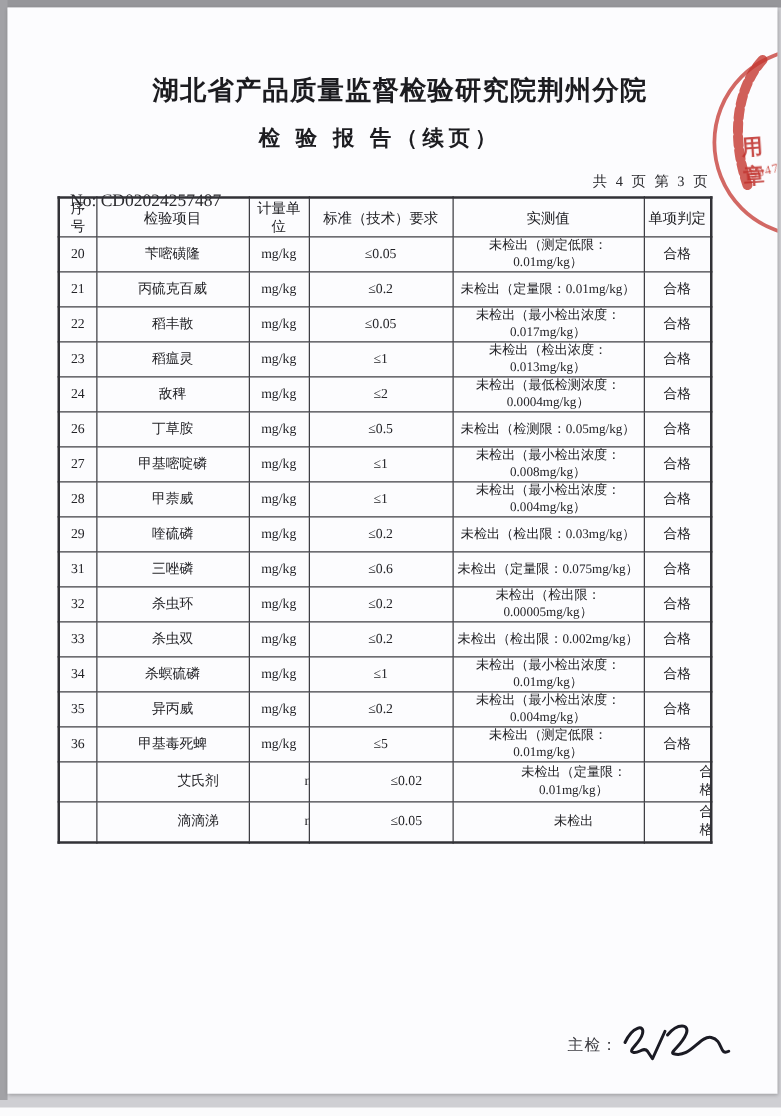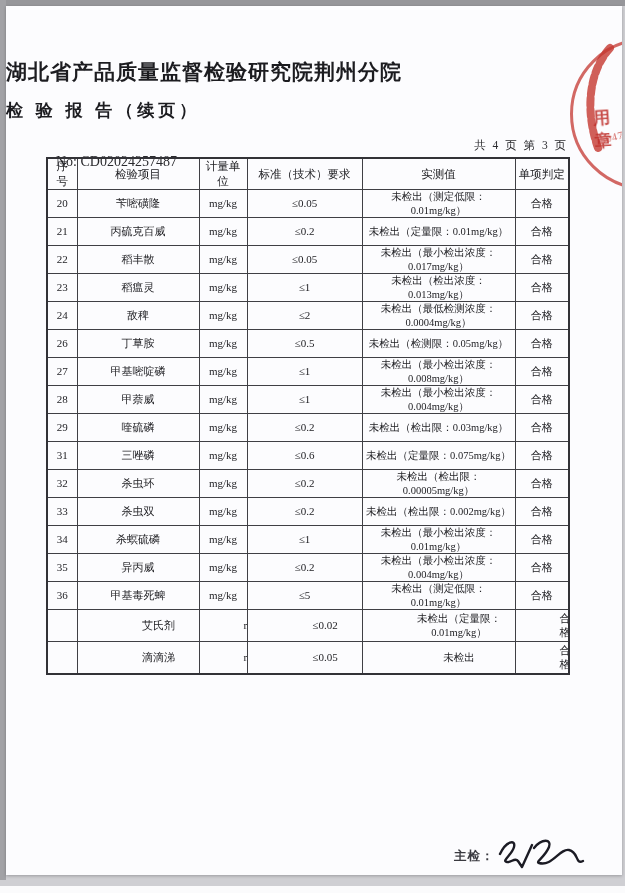--- a/index.html
+++ b/index.html
@@ -4,43 +4,43 @@
 <style>
   html,body{margin:0;padding:0;background:#ffffff;}
   .scan{position:relative;width:625px;height:893px;background:#cfcfd3;overflow:hidden;
         font-family:"Liberation Serif","DejaVu Serif",serif;color:#26262a;}
   .edge-top{position:absolute;left:0;top:0;width:625px;height:6px;background:#96969a;}
   .edge-left{position:absolute;left:0;top:0;width:6px;height:880px;background:#a2a2a6;}
   .edge-bottom-white{position:absolute;left:0;bottom:0;width:625px;height:7px;background:#fbfbfc;}
   .sheet{position:absolute;left:6px;top:6px;width:616px;height:869px;background:#fcfcfe;
          overflow:hidden;box-shadow:0 1px 3px rgba(0,0,0,.25);}
   
-  .org-title{position:absolute;left:0;top:52px;width:512px;text-align:left;
+  .org-title{position:absolute;left:0;top:52px;width:512px;text-align:right;
              font-family:"Liberation Sans","DejaVu Sans",sans-serif;
              font-weight:700;font-size:21px;letter-spacing:1px;color:#1c1c20;}
-  .report-title{position:absolute;left:0;top:93px;width:596px;text-align:left;
+  .report-title{position:absolute;left:0;top:93px;width:596px;text-align:center;
              font-family:"Liberation Sans","DejaVu Sans",sans-serif;
              font-weight:700;font-size:17px;letter-spacing:4px;color:#1c1c20;}
   .no-line{position:absolute;left:50px;top:148px;font-size:14px;color:#2a2a2e;}
   .page-info{position:absolute;top:132px;right:54px;font-size:11.5px;letter-spacing:2px;color:#2a2a2e;}
   
   .watermark{position:absolute;left:205px;top:218px;opacity:.75;pointer-events:none;}
   
   table.report{position:absolute;left:40px;top:151px;width:522px;border-collapse:collapse;
                table-layout:fixed;background:transparent;}
   table.report th,table.report td{border:1px solid #3f3f44;text-align:center;
                vertical-align:middle;padding:0 3px;font-weight:normal;color:#232327;
                overflow:hidden;}
   table.report{border:2px solid #323237;}
   table.report th{height:28px;font-size:11.5px;}
   table.report td{height:27px;font-size:11px;line-height:1.25;}
   table.report td:nth-child(5){font-size:10.5px;margin-left:42px;}
   table.report tbody tr:nth-last-child(-n+2) td{height:31px;padding-left:44px;}
   
-  .sign-row{position:absolute;left:0;top:832px;width:616px;height:56px;font-weight:bold;}
+  .sign-row{position:absolute;left:0;top:812px;width:616px;height:56px;}
   .inspector-label{position:absolute;left:448px;top:10px;font-size:12.5px;color:#3a3a40;letter-spacing:1px;}
   .signature-svg{position:absolute;left:484px;top:-4px;}
   
   .stamp{position:absolute;left:558px;top:24px;width:58px;height:160px;pointer-events:none;}
   .stamp-circle{position:absolute;left:6px;top:8px;width:146px;height:146px;border-radius:50%;
                 border:3.5px solid rgba(196,55,48,.75);filter:blur(.3px);}
   .stamp-text{position:absolute;left:30px;top:76px;font-family:"Liberation Sans","DejaVu Sans",sans-serif;
               font-weight:700;font-size:17px;color:rgba(190,45,40,.85);letter-spacing:2px;
               transform:rotate(-4deg);filter:blur(.3px);}
   .stamp-code{position:absolute;left:36px;top:102px;font-size:10px;color:rgba(196,55,48,.8);

